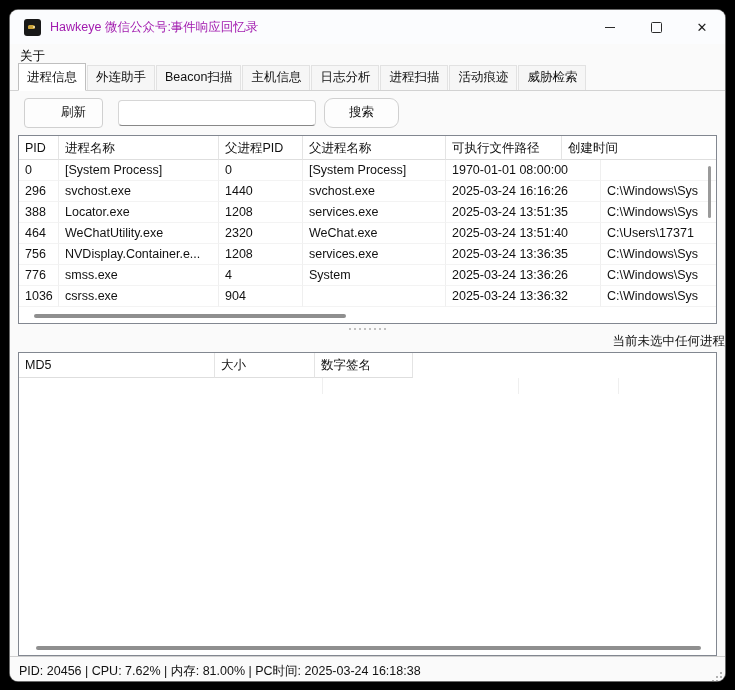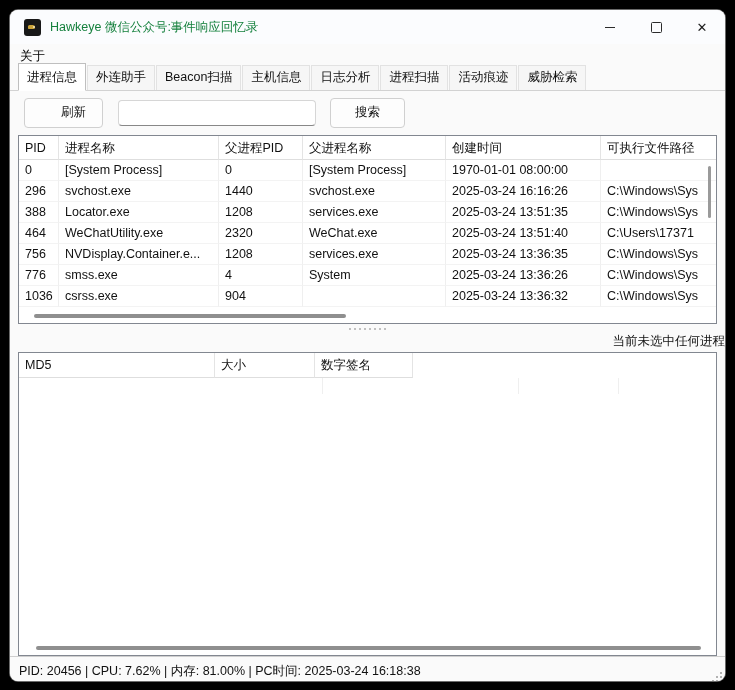--- a/index.html
+++ b/index.html
@@ -15,21 +15,21 @@
     display:flex;flex-direction:column;
   }
   
   .titlebar{height:34px;background:#fbfcfe;display:flex;align-items:center;flex:none;}
   .app-icon{width:17px;height:17px;margin-left:14px;border-radius:3px;background:#181818;
     position:relative;flex:none;}
   .app-icon:after{content:"";position:absolute;left:4px;top:6px;width:7px;height:4px;
     background:#caa43a;border-radius:2px 3px 2px 1px;}
   .app-icon:before{content:"";position:absolute;left:9px;top:7px;width:2px;height:2px;
     background:#f5e9c0;border-radius:50%;z-index:1;}
-  .title-text{font-size:12.5px;color:#15803d;margin-left:9px;white-space:nowrap;}
+  .title-text{font-size:12.5px;color:#a21caf;margin-left:9px;white-space:nowrap;}
   .controls{margin-left:auto;display:flex;height:100%;}
   .ctrl{width:46px;height:100%;display:flex;align-items:center;justify-content:center;}
   .glyph-min{width:10px;height:1px;background:#2b2b2b;}
   .glyph-max{width:9px;height:9px;border:1px solid #2b2b2b;border-radius:1.5px;}
   .glyph-close{font-size:13px;color:#1b1b1b;line-height:1;}
   
   .menubar{height:24px;display:flex;align-items:center;flex:none;background:#fafafa;}
   .menu-item{font-size:12.5px;color:#000000;padding:2px 8px;margin-left:2px;}
   
   .tabstrip{height:22px;display:flex;align-items:flex-end;flex:none;
@@ -37,21 +37,21 @@
   .tab{font-size:12.5px;color:#111;padding:3px 8px 4px 8px;border:1px solid #e2e2e2;
     border-bottom:none;background:#f6f6f6;white-space:nowrap;margin-right:1px;}
   .tab.selected{background:#fff;border-color:#bfbfbf;position:relative;
     padding-top:5px;margin-bottom:-1px;border-bottom:1px solid #fff;}
   
   .toolbar{height:43px;display:flex;align-items:center;flex:none;padding-left:14px;background:#fafafa;}
   .btn{height:30px;background:#fdfdfd;border:1px solid #d0d0d0;border-radius:4px;
     font-size:12.5px;color:#111;display:flex;align-items:center;justify-content:center;
     box-sizing:border-box;}
   .btn-refresh{width:79px;padding-left:26px;}
-  .btn-search{width:75px;margin-left:14px;}
+  .btn-search{width:75px;margin-left:8px;border-radius:9px;}
   .search-input{width:198px;height:26px;margin-left:15px;box-sizing:border-box;
     border:1px solid #d6d6d6;border-bottom:1px solid #888;border-radius:4px;
     background:#fff;font-size:12.5px;padding:0 6px;outline:none;
     font-family:"Liberation Sans","DejaVu Sans",sans-serif;}
   
   .tbl{position:relative;margin:0 8px;background:#fff;border:1px solid #828790;
     box-sizing:border-box;overflow:hidden;flex:none;}
   .tbl1{height:189px;margin-top:1px;}
   .tbl2{height:304px;}
   .thead{display:flex;background:#fff;}
@@ -127,22 +127,22 @@
     <input class="search-input" value="" style="">
     <button class="btn btn-search">搜索</button>
   </div>
 
   <div class="tbl tbl1">
     <div class="thead">
         <div class="cell c0">PID</div>
         <div class="cell c1">进程名称</div>
         <div class="cell c2">父进程PID</div>
         <div class="cell c3">父进程名称</div>
+        <div class="cell c5">可执行文件路径</div>
         <div class="cell c4">创建时间</div>
-        <div class="cell c5">可执行文件路径</div>
       </div>
     <div class="tbody">
         <div class="trow">
           <div class="cell c0">0</div>
           <div class="cell c1">[System Process]</div>
           <div class="cell c2">0</div>
           <div class="cell c3">[System Process]</div>
           <div class="cell c4">1970-01-01 08:00:00</div>
           <div class="cell c5"></div>
         </div>

